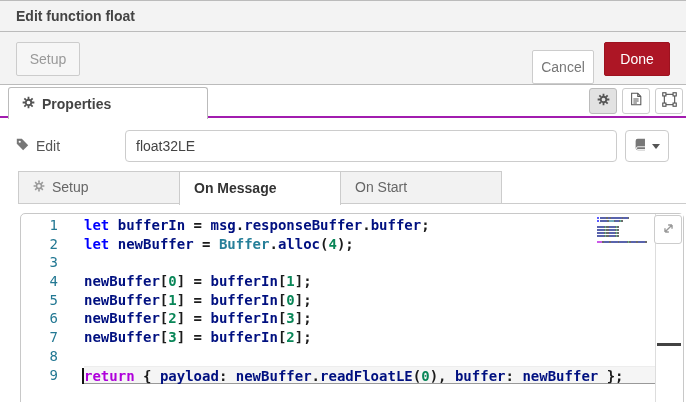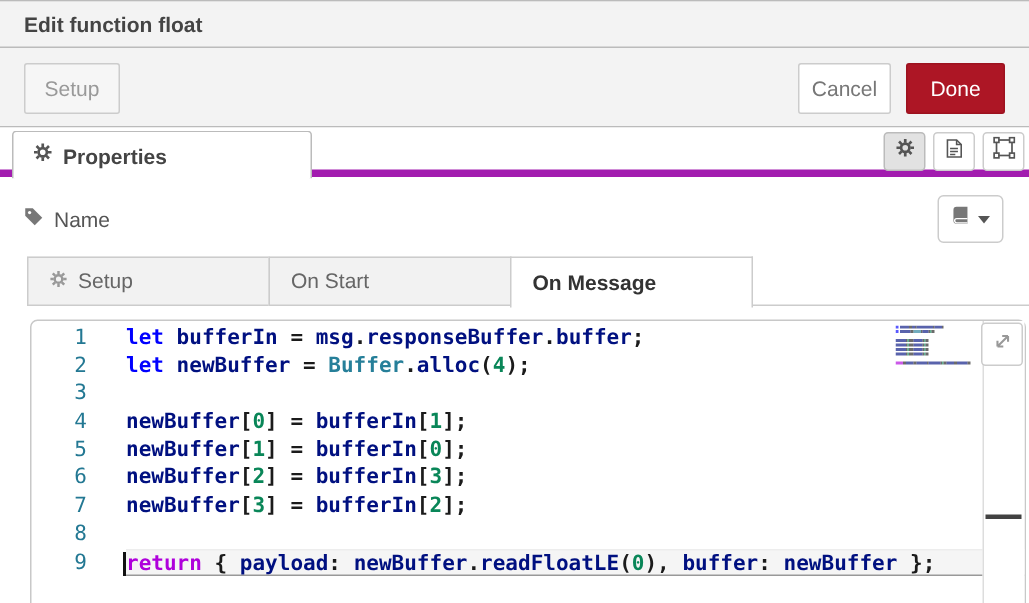--- a/index.html
+++ b/index.html
@@ -13,25 +13,25 @@
   .hdr { position:absolute; top:0; left:0; right:0; height:31px;
          background:#f3f3f3; border-bottom:1px solid #bbb; }
   .hdr .title { font-size:14px; font-weight:bold; color:#444; line-height:30px; padding-left:16px; }
   
   .bar { position:absolute; top:31px; left:0; right:0; height:53px;
          background:#f3f3f3; border-bottom:1px solid #bbb; }
   .btn { display:inline-block; height:34px; font-size:14px; line-height:32px;
          border:1px solid #ccc; border-radius:2px; background:#fff; color:#777;
          text-align:center; cursor:pointer; }
   .btn-delete { position:absolute; left:16px; top:10px; width:64px; background:#f6f6f6; color:#999; }
-  .btn-cancel { position:absolute; right:92px; top:10px; width:62px; }
+  .btn-cancel { position:absolute; right:92px; top:18px; width:62px; }
   .btn-done   { position:absolute; right:16px; top:10px; width:66px; border-color:#9d121f; }
   
   .proprow { position:absolute; top:84px; left:0; right:0; height:33px;
-             background:#fff; border-bottom:5px solid #a21caf; }
+             background:#fff; border-bottom:2px solid #a21caf; }
   .proptab { position:absolute; left:8px; top:2px; height:32px; width:200px;
              background:#fff; border:1px solid #bbb; border-bottom:none;
              border-radius:3px 3px 0 0; z-index:2; cursor:pointer;
              display:flex; align-items:center; gap:7px; padding-left:13px; }
   .proptab .lbl { font-size:14px; font-weight:bold; color:#444; }
   .minibtn { position:absolute; top:3px; width:28px; height:26px; background:#fff;
              border:1px solid #ccc; border-radius:3px; cursor:pointer;
              display:flex; align-items:center; justify-content:center; }
   .minibtn.active { background:#e2e2e2; border-color:#bbb; }
   
@@ -136,22 +136,23 @@
   </div>
 
   <div class="namerow">
     <div class="namelabel">
       <span>
         <svg width="13" height="13" viewBox="0 0 16 16">
             <path d="M1 1v6.2l7.8 7.8 6.2-6.2L7.2 1z" fill="#777"></path>
             <circle cx="4.6" cy="4.6" r="1.35" fill="#fff"></circle>
           </svg>
       </span>
-      <span>Name</span>
-    </div>
+      <span>Edit</span>
+    </div>
+    <input class="name-input" value="float32LE" style="">
     <div class="libbtn">
       <span>
         <svg width="13" height="13" viewBox="0 0 16 16">
             <path d="M13.5 1v14H4.6A2.6 2.6 0 0 1 2 12.4V3.6A2.6 2.6 0 0 1 4.6 1z" fill="#777"></path>
             <path d="M13.5 10.8H4.7a1.7 1.7 0 0 0 0 3.4h8.8" fill="none" stroke="#fff" stroke-width="1.1"></path>
           </svg>
       </span>
       <span class="caret"></span>
     </div>
   </div>
@@ -159,25 +160,25 @@
   <div class="fntabs" id="fntabs">
       <div class="fntab">
         <span><svg width="12" height="12" viewBox="0 0 16 16">
             <g stroke="#999" stroke-width="2.2" fill="none">
               <circle cx="8" cy="8" r="3.4"></circle>
               <path d="M8 .8v3M8 12.2v3M.8 8h3M12.2 8h3M2.9 2.9l2.1 2.1M11 11l2.1 2.1M13.1 2.9L11 5M5 11l-2.1 2.1"></path>
             </g>
           </svg></span>
         <span>Setup</span>
       </div>
+      <div class="fntab active">
+        <span>On Message</span>
+      </div>
       <div class="fntab">
         <span>On Start</span>
-      </div>
-      <div class="fntab active">
-        <span>On Message</span>
       </div>
       <div class="fnfill"></div>
     </div>
 
   <div class="editor">
     <div class="rows" id="rows">
         <div class="crow"><span class="ln" style="color: rgb(35, 120, 147);">1</span><span class="cw"><span style="color: rgb(0, 0, 255);">let</span><span style="color: rgb(27, 27, 27);"> </span><span style="color: rgb(0, 16, 128);">bufferIn</span><span style="color: rgb(27, 27, 27);"> = </span><span style="color: rgb(0, 16, 128);">msg</span><span style="color: rgb(27, 27, 27);">.</span><span style="color: rgb(0, 16, 128);">responseBuffer</span><span style="color: rgb(27, 27, 27);">.</span><span style="color: rgb(0, 16, 128);">buffer</span><span style="color: rgb(27, 27, 27);">;</span></span></div>
         <div class="crow"><span class="ln" style="color: rgb(35, 120, 147);">2</span><span class="cw"><span style="color: rgb(0, 0, 255);">let</span><span style="color: rgb(27, 27, 27);"> </span><span style="color: rgb(0, 16, 128);">newBuffer</span><span style="color: rgb(27, 27, 27);"> = </span><span style="color: rgb(38, 127, 153);">Buffer</span><span style="color: rgb(27, 27, 27);">.</span><span style="color: rgb(0, 16, 128);">alloc</span><span style="color: rgb(27, 27, 27);">(</span><span style="color: rgb(9, 134, 88);">4</span><span style="color: rgb(27, 27, 27);">);</span></span></div>
         <div class="crow"><span class="ln" style="color: rgb(35, 120, 147);">3</span><span class="cw"></span></div>
         <div class="crow"><span class="ln" style="color: rgb(35, 120, 147);">4</span><span class="cw"><span style="color: rgb(0, 16, 128);">newBuffer</span><span style="color: rgb(27, 27, 27);">[</span><span style="color: rgb(9, 134, 88);">0</span><span style="color: rgb(27, 27, 27);">] = </span><span style="color: rgb(0, 16, 128);">bufferIn</span><span style="color: rgb(27, 27, 27);">[</span><span style="color: rgb(9, 134, 88);">1</span><span style="color: rgb(27, 27, 27);">];</span></span></div>

